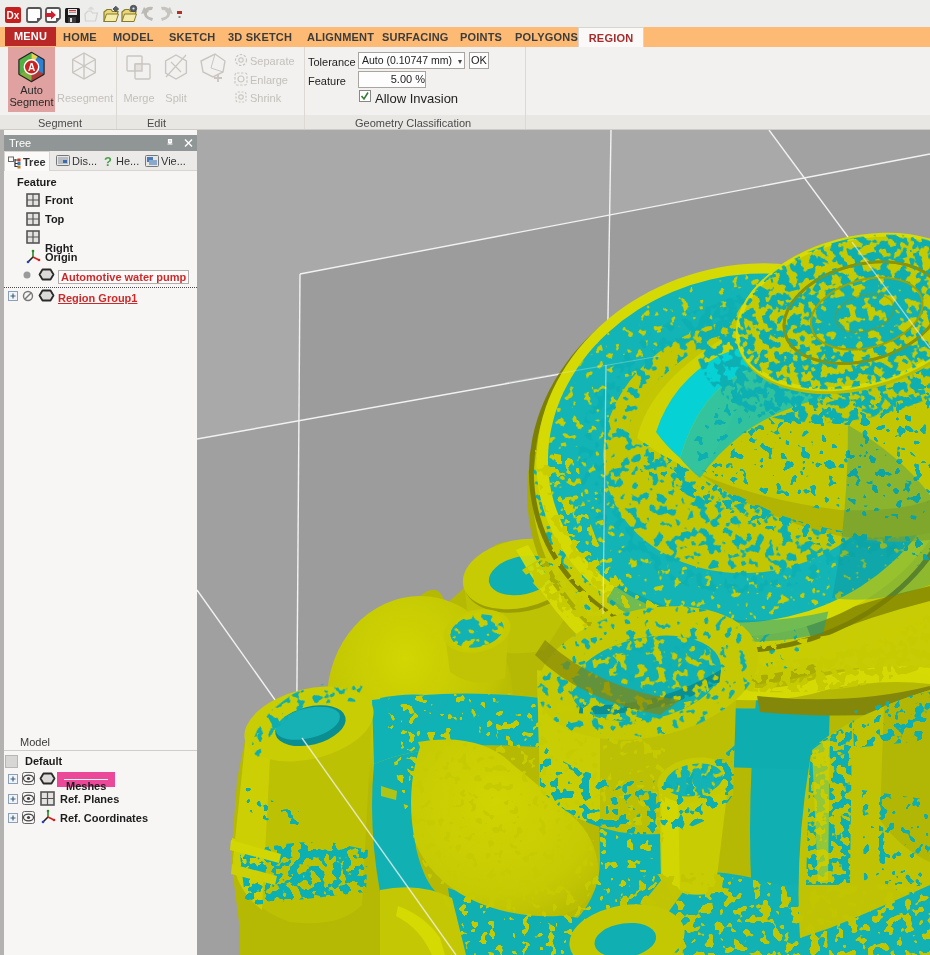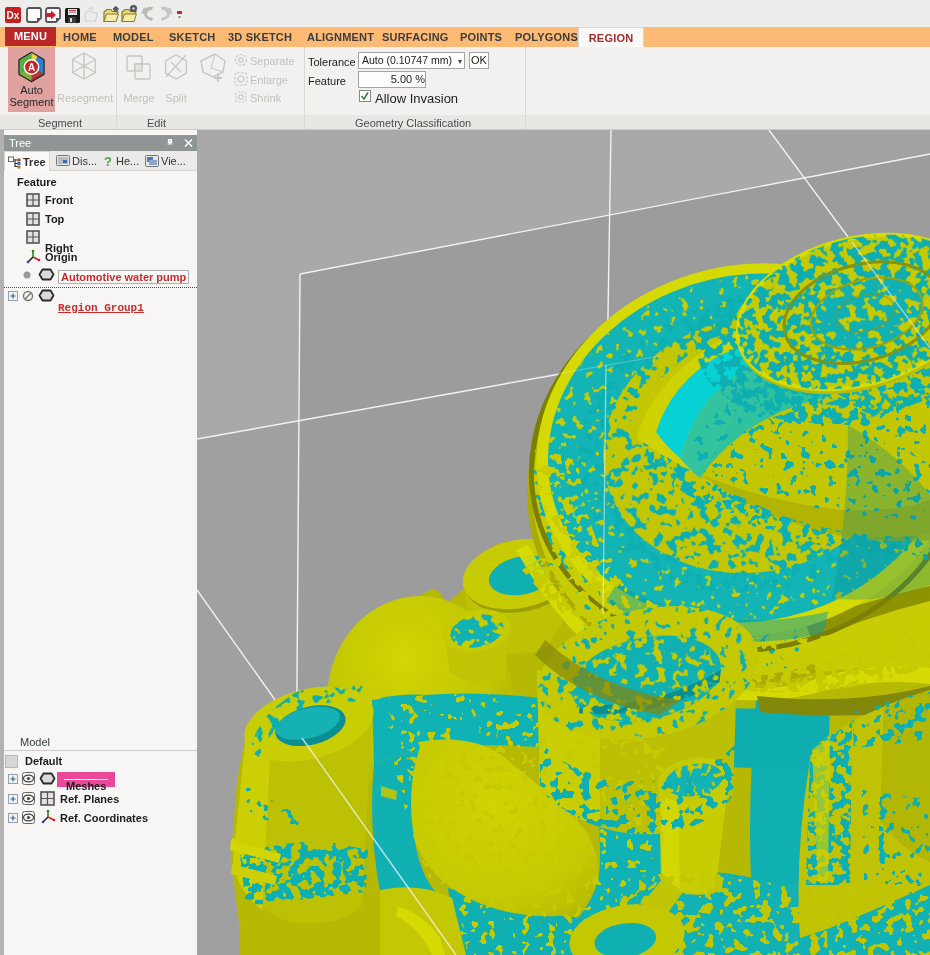--- a/index.html
+++ b/index.html
@@ -253,21 +253,21 @@
         <rect x="0.5" y="0.5" width="9" height="9" fill="#f0f4f8" stroke="#8aa0b8"></rect>
         <path d="M2.5 5 h5 M5 2.5 v5" stroke="#44607a" stroke-width="1.2"></path>
       </svg>
     <svg class="ticon" style="left:22px; top:290px;" width="12" height="12" viewBox="0 0 12 12">
         <circle cx="6" cy="6" r="4.5" fill="none" stroke="#777" stroke-width="1.4"></circle>
         <path d="M3 9 L9 3" stroke="#777" stroke-width="1.4"></path>
       </svg>
     <svg class="ticon" style="left:38px; top:287px;" width="17" height="17" viewBox="0 0 17 17">
         <path d="M4.5 3.5 L12.5 3.5 L15.5 8.5 L12.5 13.5 L4.5 13.5 L1.5 8.5 Z" fill="#dcdad8" stroke="#2a2a2a" stroke-width="1.8" stroke-linejoin="round"></path>
       </svg>
-    <div class="treerow" style="left:58px; top:302px; color:#cc2a2a; text-decoration:underline;font-family:Liberation Mono, monospace;">Region Group1</div>
+    <div class="treerow" style="left:58px; top:292px; color:#cc2a2a; text-decoration:underline;">Region Group1</div>
 
     <div class="treerow" style="left:20px; top:736px; color:#3a3a3a; font-weight:400;">Model</div>
     <div style="position:absolute; left:4px; top:750px; width:193px; border-top:1px solid #cfccc9;"></div>
     <svg class="ticon" style="left:5px; top:755px;" width="13" height="13" viewBox="0 0 13 13">
         <rect x="0.5" y="0.5" width="12" height="12" fill="#d8d6d4" stroke="#b8b6b4"></rect>
       </svg>
     <div class="treerow" style="left:25px; top:755px;">Default</div>
     <svg class="ticon" style="left:8px; top:774px;" width="10" height="10" viewBox="0 0 10 10">
         <rect x="0.5" y="0.5" width="9" height="9" fill="#f0f4f8" stroke="#8aa0b8"></rect>
         <path d="M2.5 5 h5 M5 2.5 v5" stroke="#44607a" stroke-width="1.2"></path>

